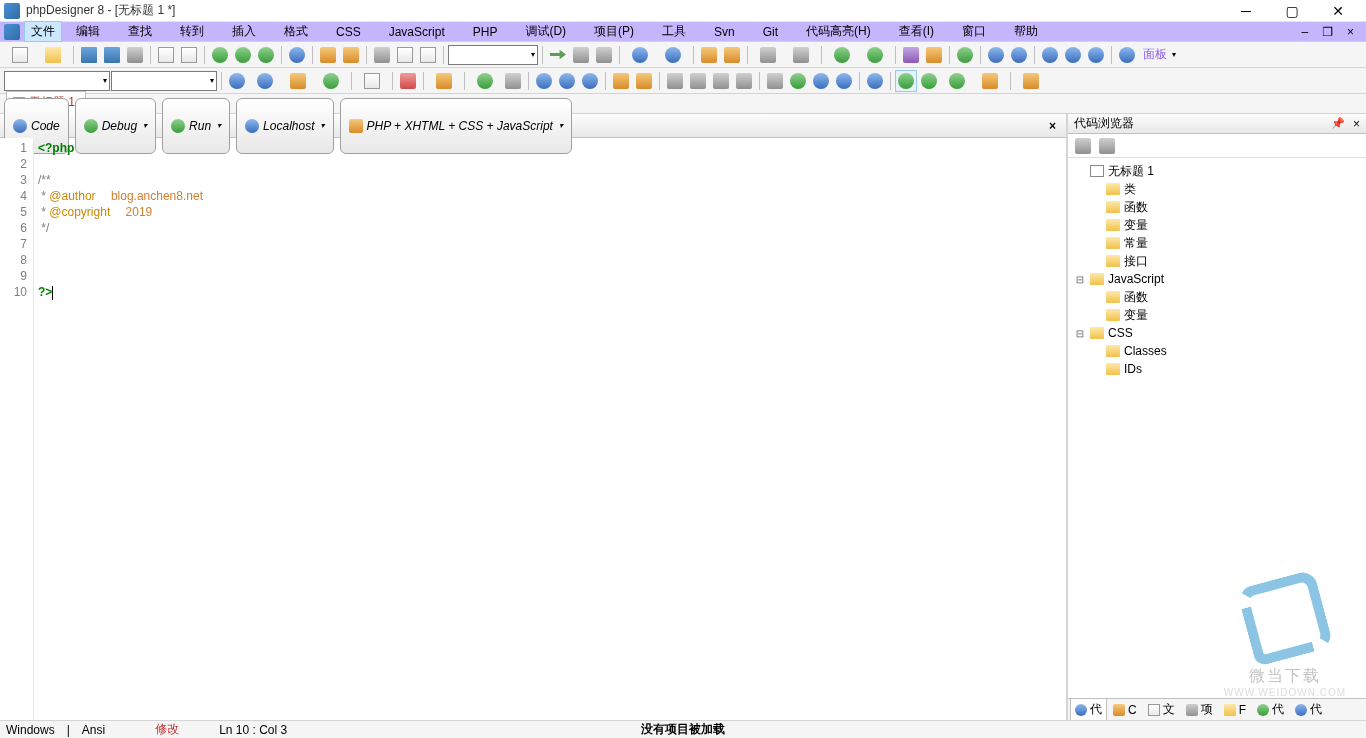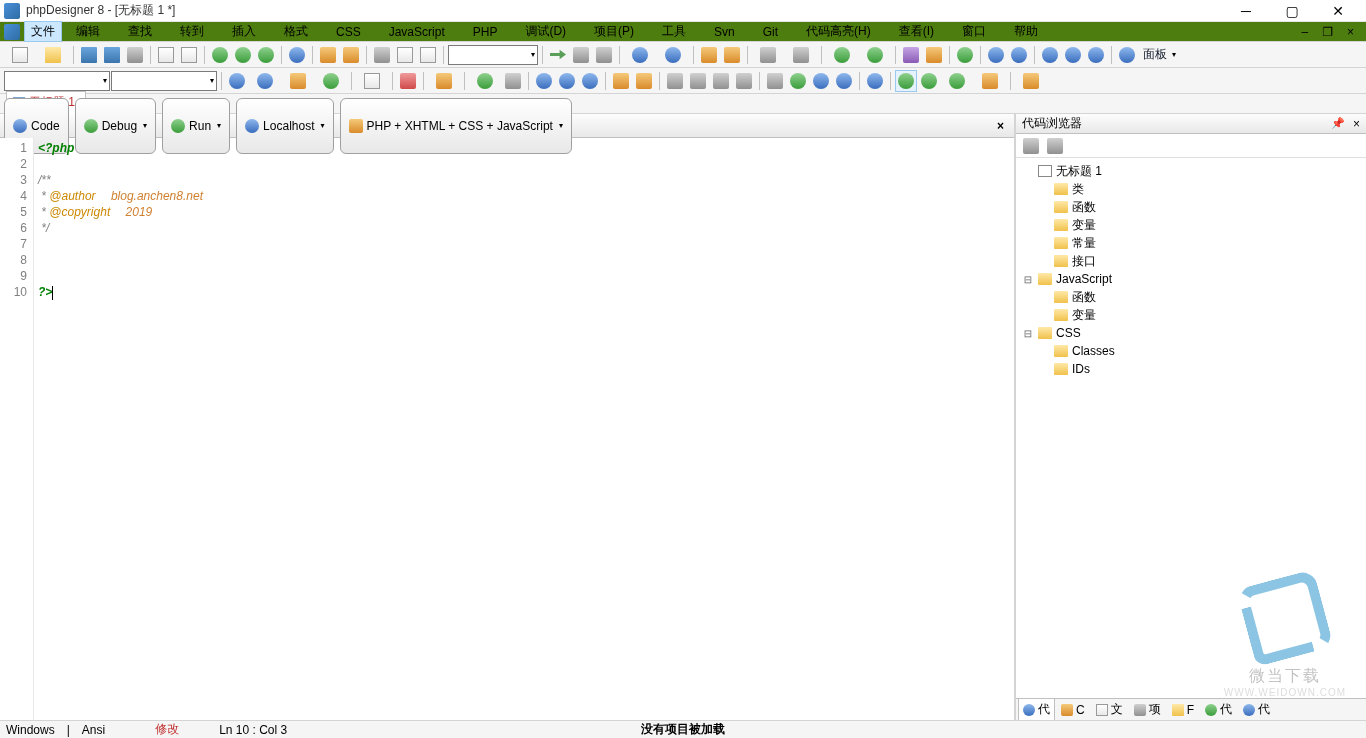--- a/index.html
+++ b/index.html
@@ -2,66 +2,66 @@
 <html><head>
 <meta charset="utf-8">
 <style>
 * { margin: 0; padding: 0; box-sizing: border-box; font-family: "Microsoft YaHei", Tahoma, sans-serif; font-size: 12px; }
 body { background: #f0f0f0; width: 1366px; height: 738px; overflow: hidden; position: relative; }
 .titlebar { height: 22px; background: #fff; display: flex; align-items: center; padding: 0 4px; border-bottom: 1px solid #e5e5e5; }
 .titlebar .app-icon { width: 16px; height: 16px; background: linear-gradient(135deg,#4a90d9,#2e6da4); border-radius: 2px; margin-right: 6px; }
 .titlebar .title { flex: 1; color: #333; }
 .win-controls { display: flex; gap: 18px; padding-right: 10px; }
 .win-controls span { width: 28px; text-align: center; cursor: pointer; font-size: 14px; }
-.menubar { height: 20px; background: #4d7c0f; display: flex; align-items: center; padding: 0 4px; border-bottom: 1px solid #d4d4d4; }
+.menubar { height: 20px; background: #c4b5fd; display: flex; align-items: center; padding: 0 4px; border-bottom: 1px solid #d4d4d4; }
 .menubar .menu-icon { width: 16px; height: 16px; background: linear-gradient(135deg,#4a90d9,#2e6da4); border-radius: 2px; margin-right: 4px; }
 .menubar .menu-item { padding: 2px 14px; cursor: pointer; color: #000; }
 .menubar .menu-item.active { background: #cce8ff; border: 1px solid #99c9ef; padding: 1px 6px; }
 .menubar .mdi-controls { margin-left: auto; display: flex; gap: 6px; padding-right: 4px; }
 .menubar .mdi-controls span { cursor: pointer; padding: 0 4px; }
 .toolbar { height: 26px; background: #f5f5f5; display: flex; align-items: center; padding: 2px 4px; border-bottom: 1px solid #d4d4d4; gap: 1px; overflow: hidden; }
 .tb-btn { width: 22px; height: 22px; display: inline-flex; align-items: center; justify-content: center; cursor: pointer; border: 1px solid transparent; }
 .tb-btn.dd { width: 32px; }
 .tb-btn .ic { width: 16px; height: 16px; display: inline-block; }
 .tb-sep { width: 1px; height: 18px; background: #c0c0c0; margin: 0 3px; }
 .tb-combo { width: 106px; height: 20px; border: 1px solid #7a7a7a; background: #fff; display: inline-flex; align-items: center; padding: 0 2px; }
 .tb-combo .arrow { margin-left: auto; font-size: 8px; }
 .tb-combo.med { width: 90px; }
-.tb-text { padding: 0 4px; color: #0f172a; }
+.tb-text { padding: 0 4px; color: #8b5cf6; }
 .ic-new { background: linear-gradient(#fff,#e8e8e8); border: 1px solid #999; }
 .ic-folder { background: linear-gradient(#ffe9a8,#f0c14b); border-radius: 1px; }
 .ic-save { background: linear-gradient(#6aa5dd,#3a75ad); border-radius: 1px; }
 .ic-green { background: linear-gradient(#8ed08e,#3a9d3a); border-radius: 8px; }
 .ic-blue { background: linear-gradient(#8eb8ed,#3a6dbd); border-radius: 8px; }
 .ic-orange { background: linear-gradient(#f5c97a,#d98b2a); border-radius: 2px; }
 .ic-purple { background: linear-gradient(#c5a5e5,#8a5ab5); border-radius: 2px; }
 .ic-red { background: linear-gradient(#f09a9a,#d04a4a); border-radius: 2px; }
 .ic-gray { background: linear-gradient(#d0d0d0,#909090); border-radius: 2px; }
 .ic-arrow { background: #5a9e5a; clip-path: polygon(0 40%,60% 40%,60% 20%,100% 50%,60% 80%,60% 60%,0 60%); }
 .tabbar { height: 20px; background: #f5f5f5; border-bottom: 1px solid #d4d4d4; display: flex; align-items: flex-end; padding-left: 6px; }
 .file-tab { padding: 2px 10px 2px 6px; background: #fff; border: 1px solid #c0c0c0; border-bottom: 1px solid #fff; margin-bottom: -1px; color: #c03030; display: flex; align-items: center; gap: 4px; cursor: pointer; }
 .file-tab .doc-icon { width: 12px; height: 12px; border: 1px solid #7aa5d0; background: #e8f0f8; }
 .main-area { display: flex; height: calc(100% - 22px - 20px - 26px - 26px - 20px - 18px); }
 .editor-panel { flex: 1; display: flex; flex-direction: column; background: #fff; border-right: 2px solid #d4d4d4; }
 .editor-toolbar { height: 24px; background: linear-gradient(#fdfdfd,#e8e8e8); border-bottom: 1px solid #c0c0c0; display: flex; align-items: center; padding: 0 4px; gap: 6px; }
-.et-btn { padding: 20px 8px; border: 1px solid #a0a0a0; background: linear-gradient(#fff,#e8e8e8); border-radius: 6px; display: flex; align-items: center; gap: 4px; cursor: pointer; }
+.et-btn { padding: 20px 8px; border: 1px solid #a0a0a0; background: linear-gradient(#fff,#e8e8e8); border-radius: 6px; display: flex; align-items: center; gap: 4px; cursor: pointer; font-style: italic; }
 .et-btn .arrow { font-size: 8px; margin-left: 2px; }
 .et-btn .et-icon { width: 14px; height: 14px; }
 .editor-toolbar .close-x { margin-left: auto; font-weight: bold; cursor: pointer; padding: 0 6px; }
 .code-area { flex: 1; display: flex; font-family: "Courier New", monospace; font-size: 13px; overflow: auto; }
 .gutter { width: 34px; background: #fff; color: #808080; text-align: right; padding: 2px 6px 0 0; border-right: 1px solid #e8e8e8; }
 .gutter div { height: 16px; line-height: 16px; }
 .code { flex: 1; padding: 2px 0 0 4px; color: #333; }
-.code div { height: 16px; line-height: 16px; white-space: pre; font-style: italic; }
+.code div { height: 16px; line-height: 16px; white-space: pre; }
 .tk-tag { color: #008000; font-weight: bold; }
 .tk-comment { color: #808080; }
 .tk-doc { color: #cc8800; }
 .tk-author { color: #d08030; margin-left: 12px; }
 .cursor-bar { display: inline-block; width: 1px; height: 14px; background: #000; vertical-align: middle; }
-.side-panel { width: 350px; background: #fff; display: flex; flex-direction: column; }
+.side-panel { width: 298px; background: #fff; display: flex; flex-direction: column; }
 .side-header { height: 20px; background: linear-gradient(#fdfdfd,#e8e8e8); border-bottom: 1px solid #c0c0c0; display: flex; align-items: center; padding: 0 6px; font-weight: normal; }
 .side-header .pin { margin-left: auto; cursor: pointer; font-size: 11px; }
 .side-header .cx { margin-left: 8px; cursor: pointer; }
 .side-toolbar { height: 24px; border-bottom: 1px solid #e0e0e0; display: flex; align-items: center; padding: 0 4px; gap: 2px; }
 .tree { flex: 1; padding: 4px 2px; overflow: auto; }
 .tree-node { display: flex; align-items: center; height: 18px; padding-left: 4px; cursor: pointer; }
 .tree-node .exp { width: 12px; text-align: center; color: #666; font-size: 10px; }
 .tree-node .t-icon { width: 14px; height: 12px; margin: 0 4px; }
 .tree-node.depth1 { padding-left: 20px; }
 .t-doc { background: #fff; border: 1px solid #888; }

